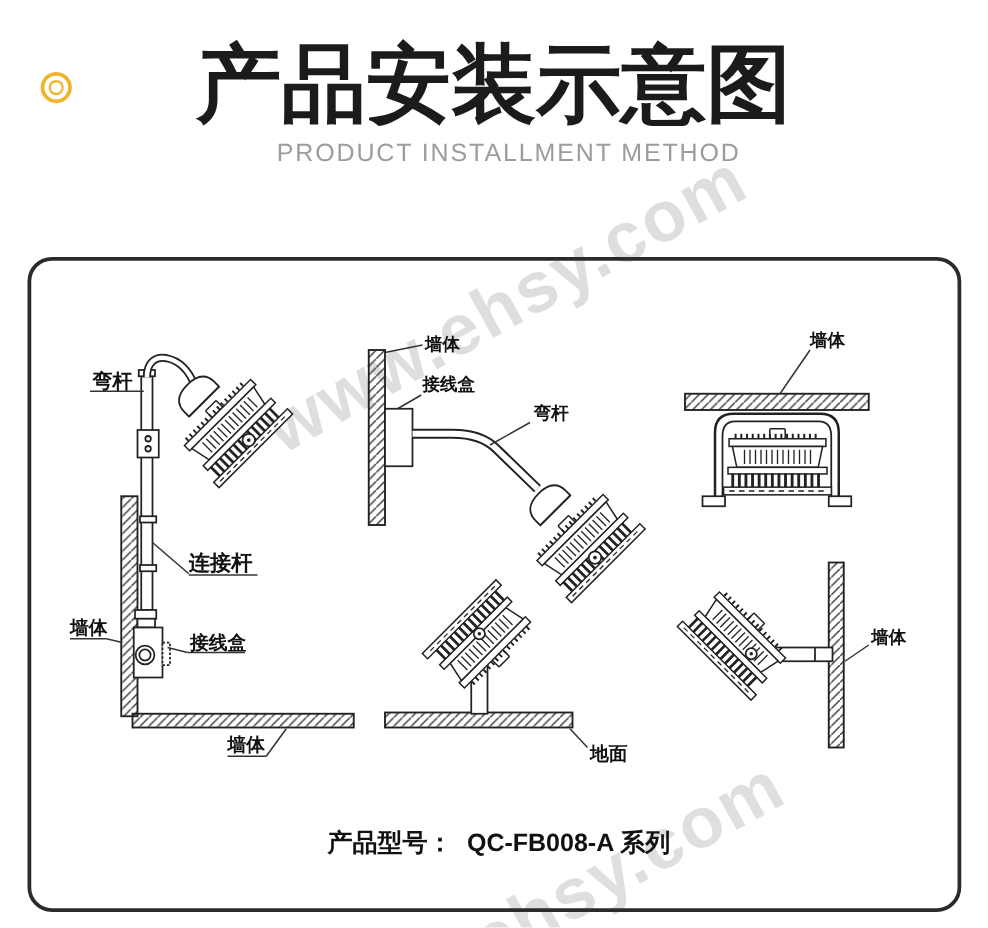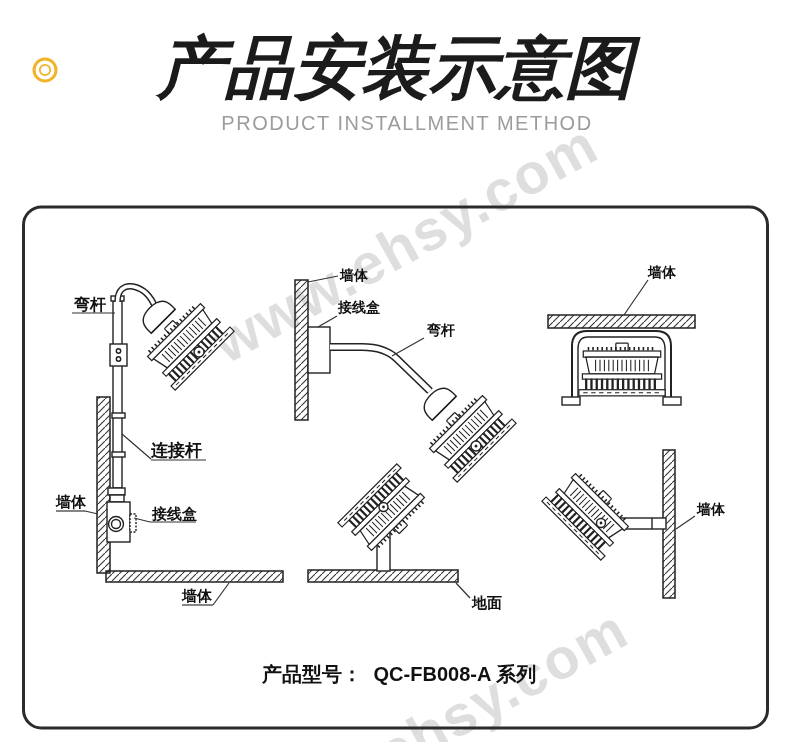--- a/index.html
+++ b/index.html
@@ -3,21 +3,21 @@
 <meta charset="utf-8">
 <style>
   html,body{margin:0;padding:0;}
   body{
     width:790px;height:742px;position:relative;overflow:hidden;
     background:#ffffff;font-family:"Liberation Sans",sans-serif;
   }
   .logo{position:absolute;left:31px;top:56px;width:28px;height:28px;}
   .title{
     margin:0;position:absolute;left:0;top:28px;width:790px;text-align:center;
-    font-size:68px;font-weight:900;color:#1b1b1b;letter-spacing:0px;line-height:1.15;font-style:italic;
+    font-size:68px;font-weight:900;color:#1b1b1b;letter-spacing:0px;line-height:1.15;
   }
   .subtitle{
     margin:0;position:absolute;left:12px;top:112px;width:790px;text-align:center;
     font-size:20px;font-weight:500;color:#9c9c9c;letter-spacing:1.5px;
   }
   .wm{
     position:absolute;width:480px;text-align:center;
     font-size:57px;font-weight:700;letter-spacing:2px;
     color:#d7d7d7;opacity:.8;white-space:nowrap;pointer-events:none;
   }

